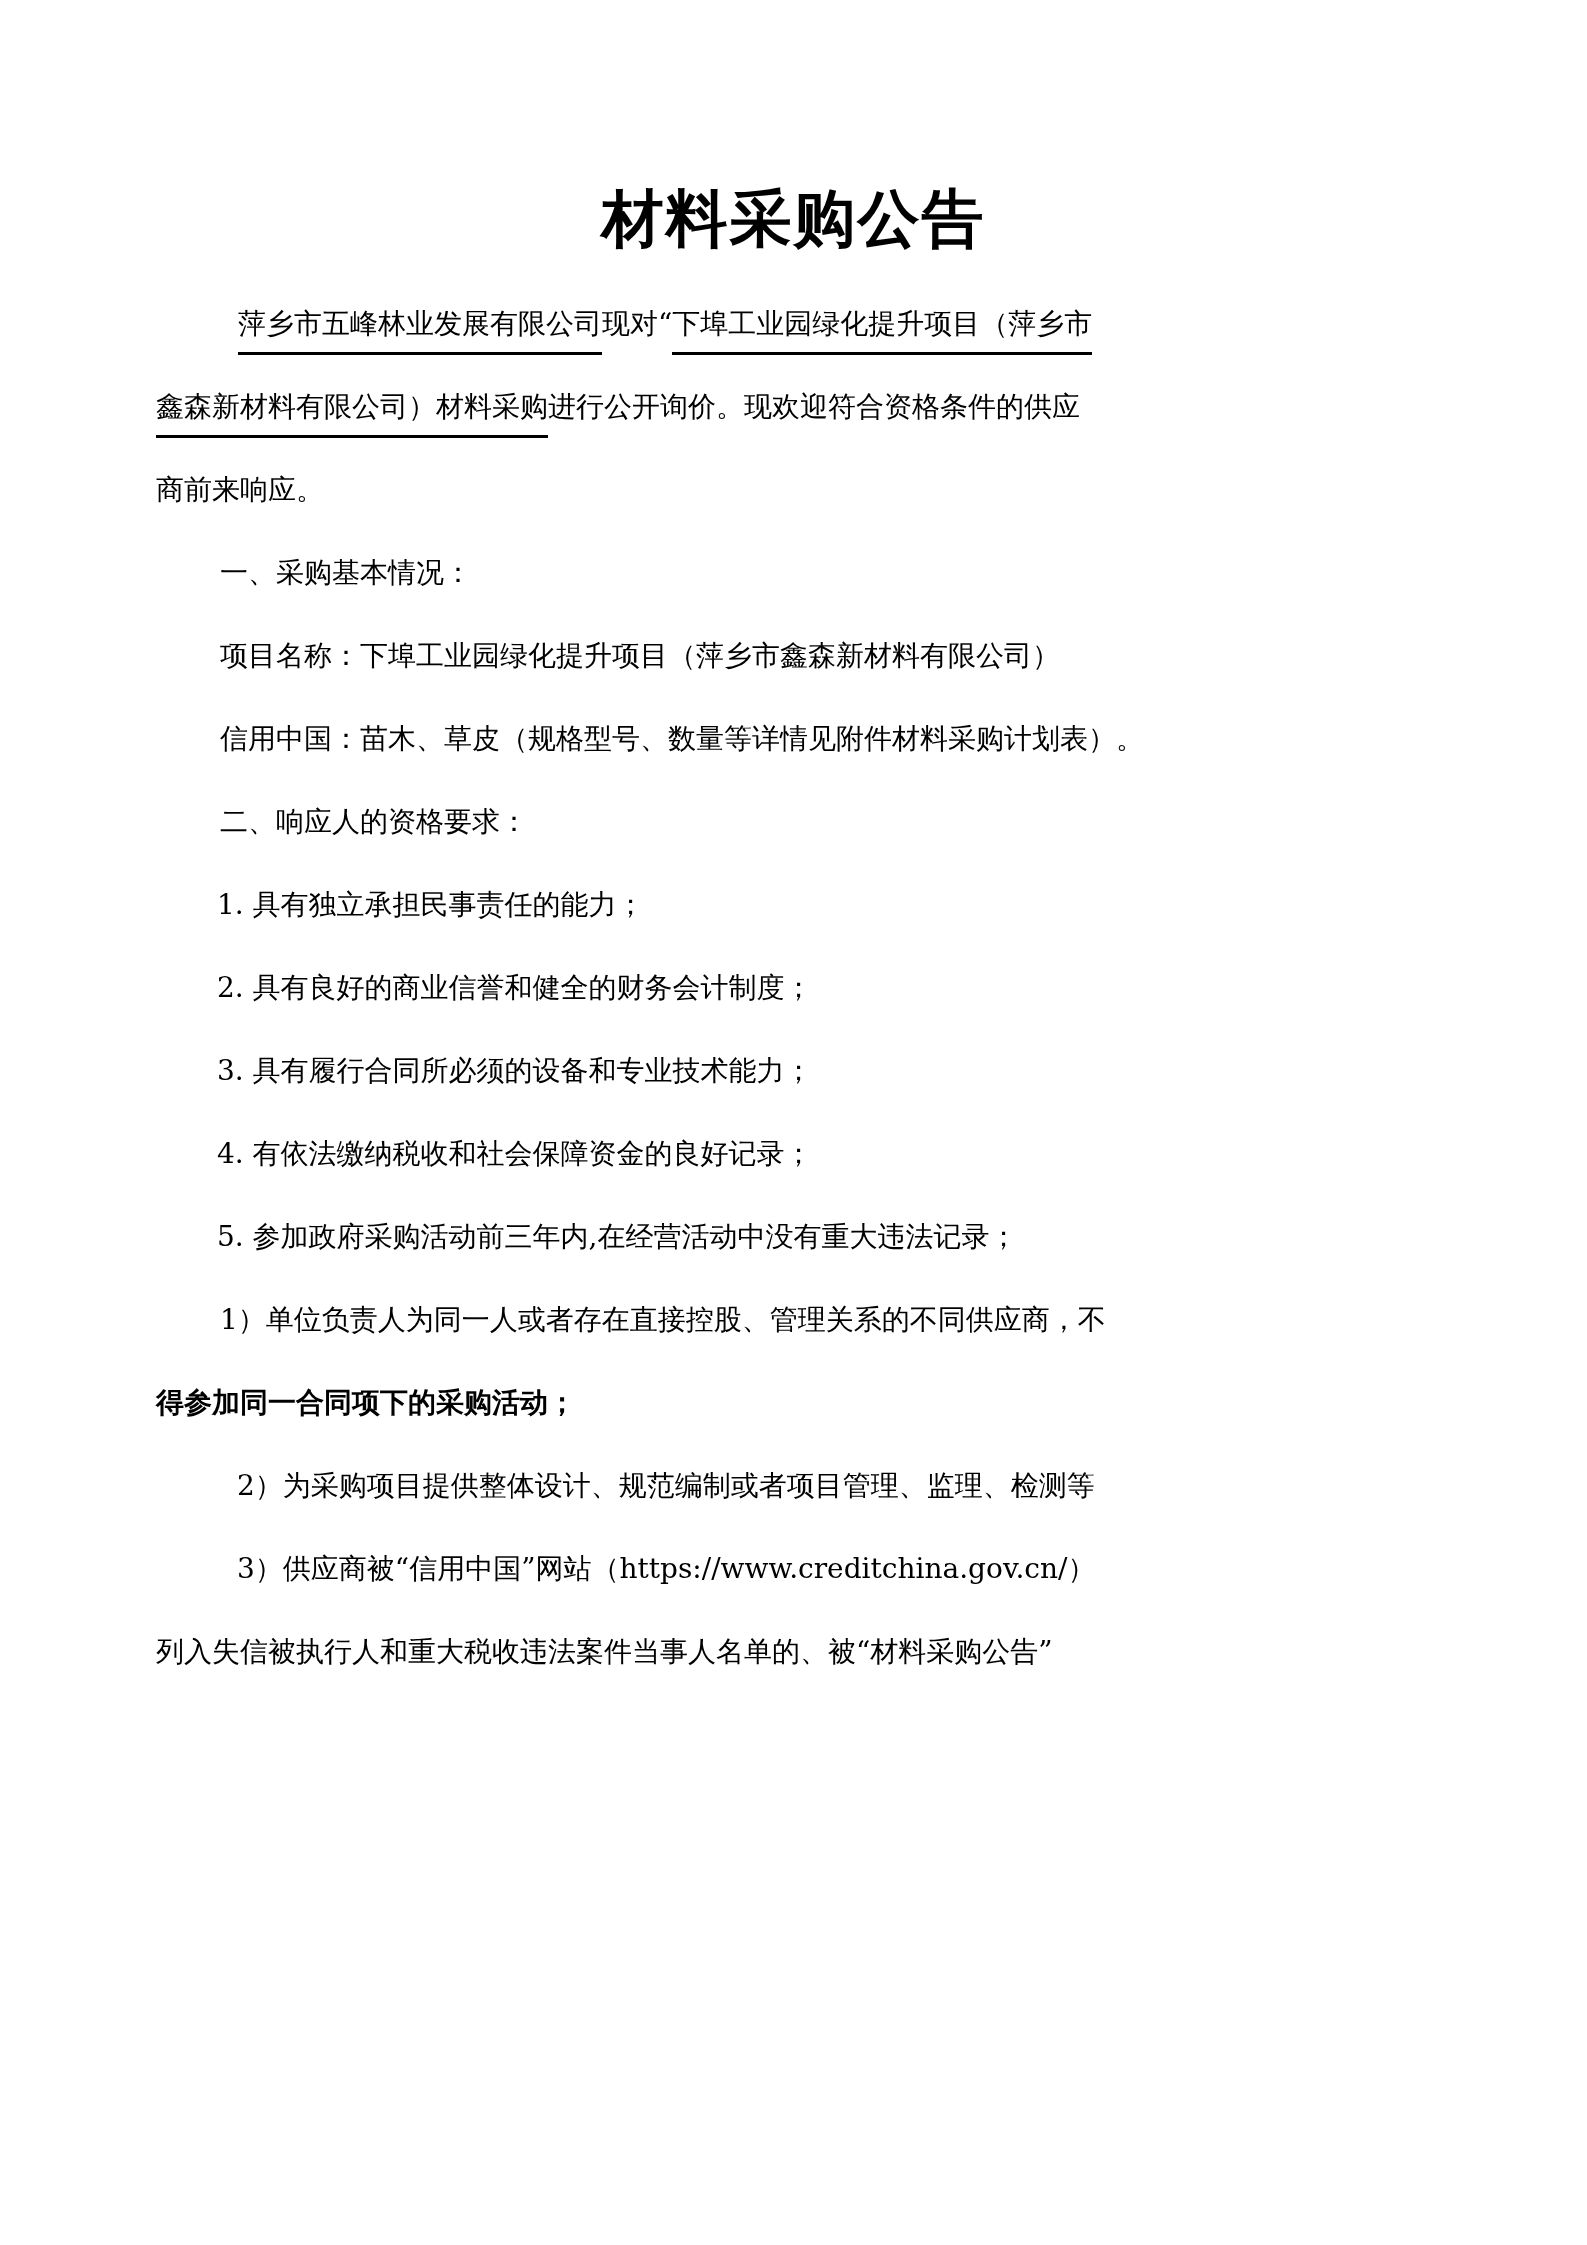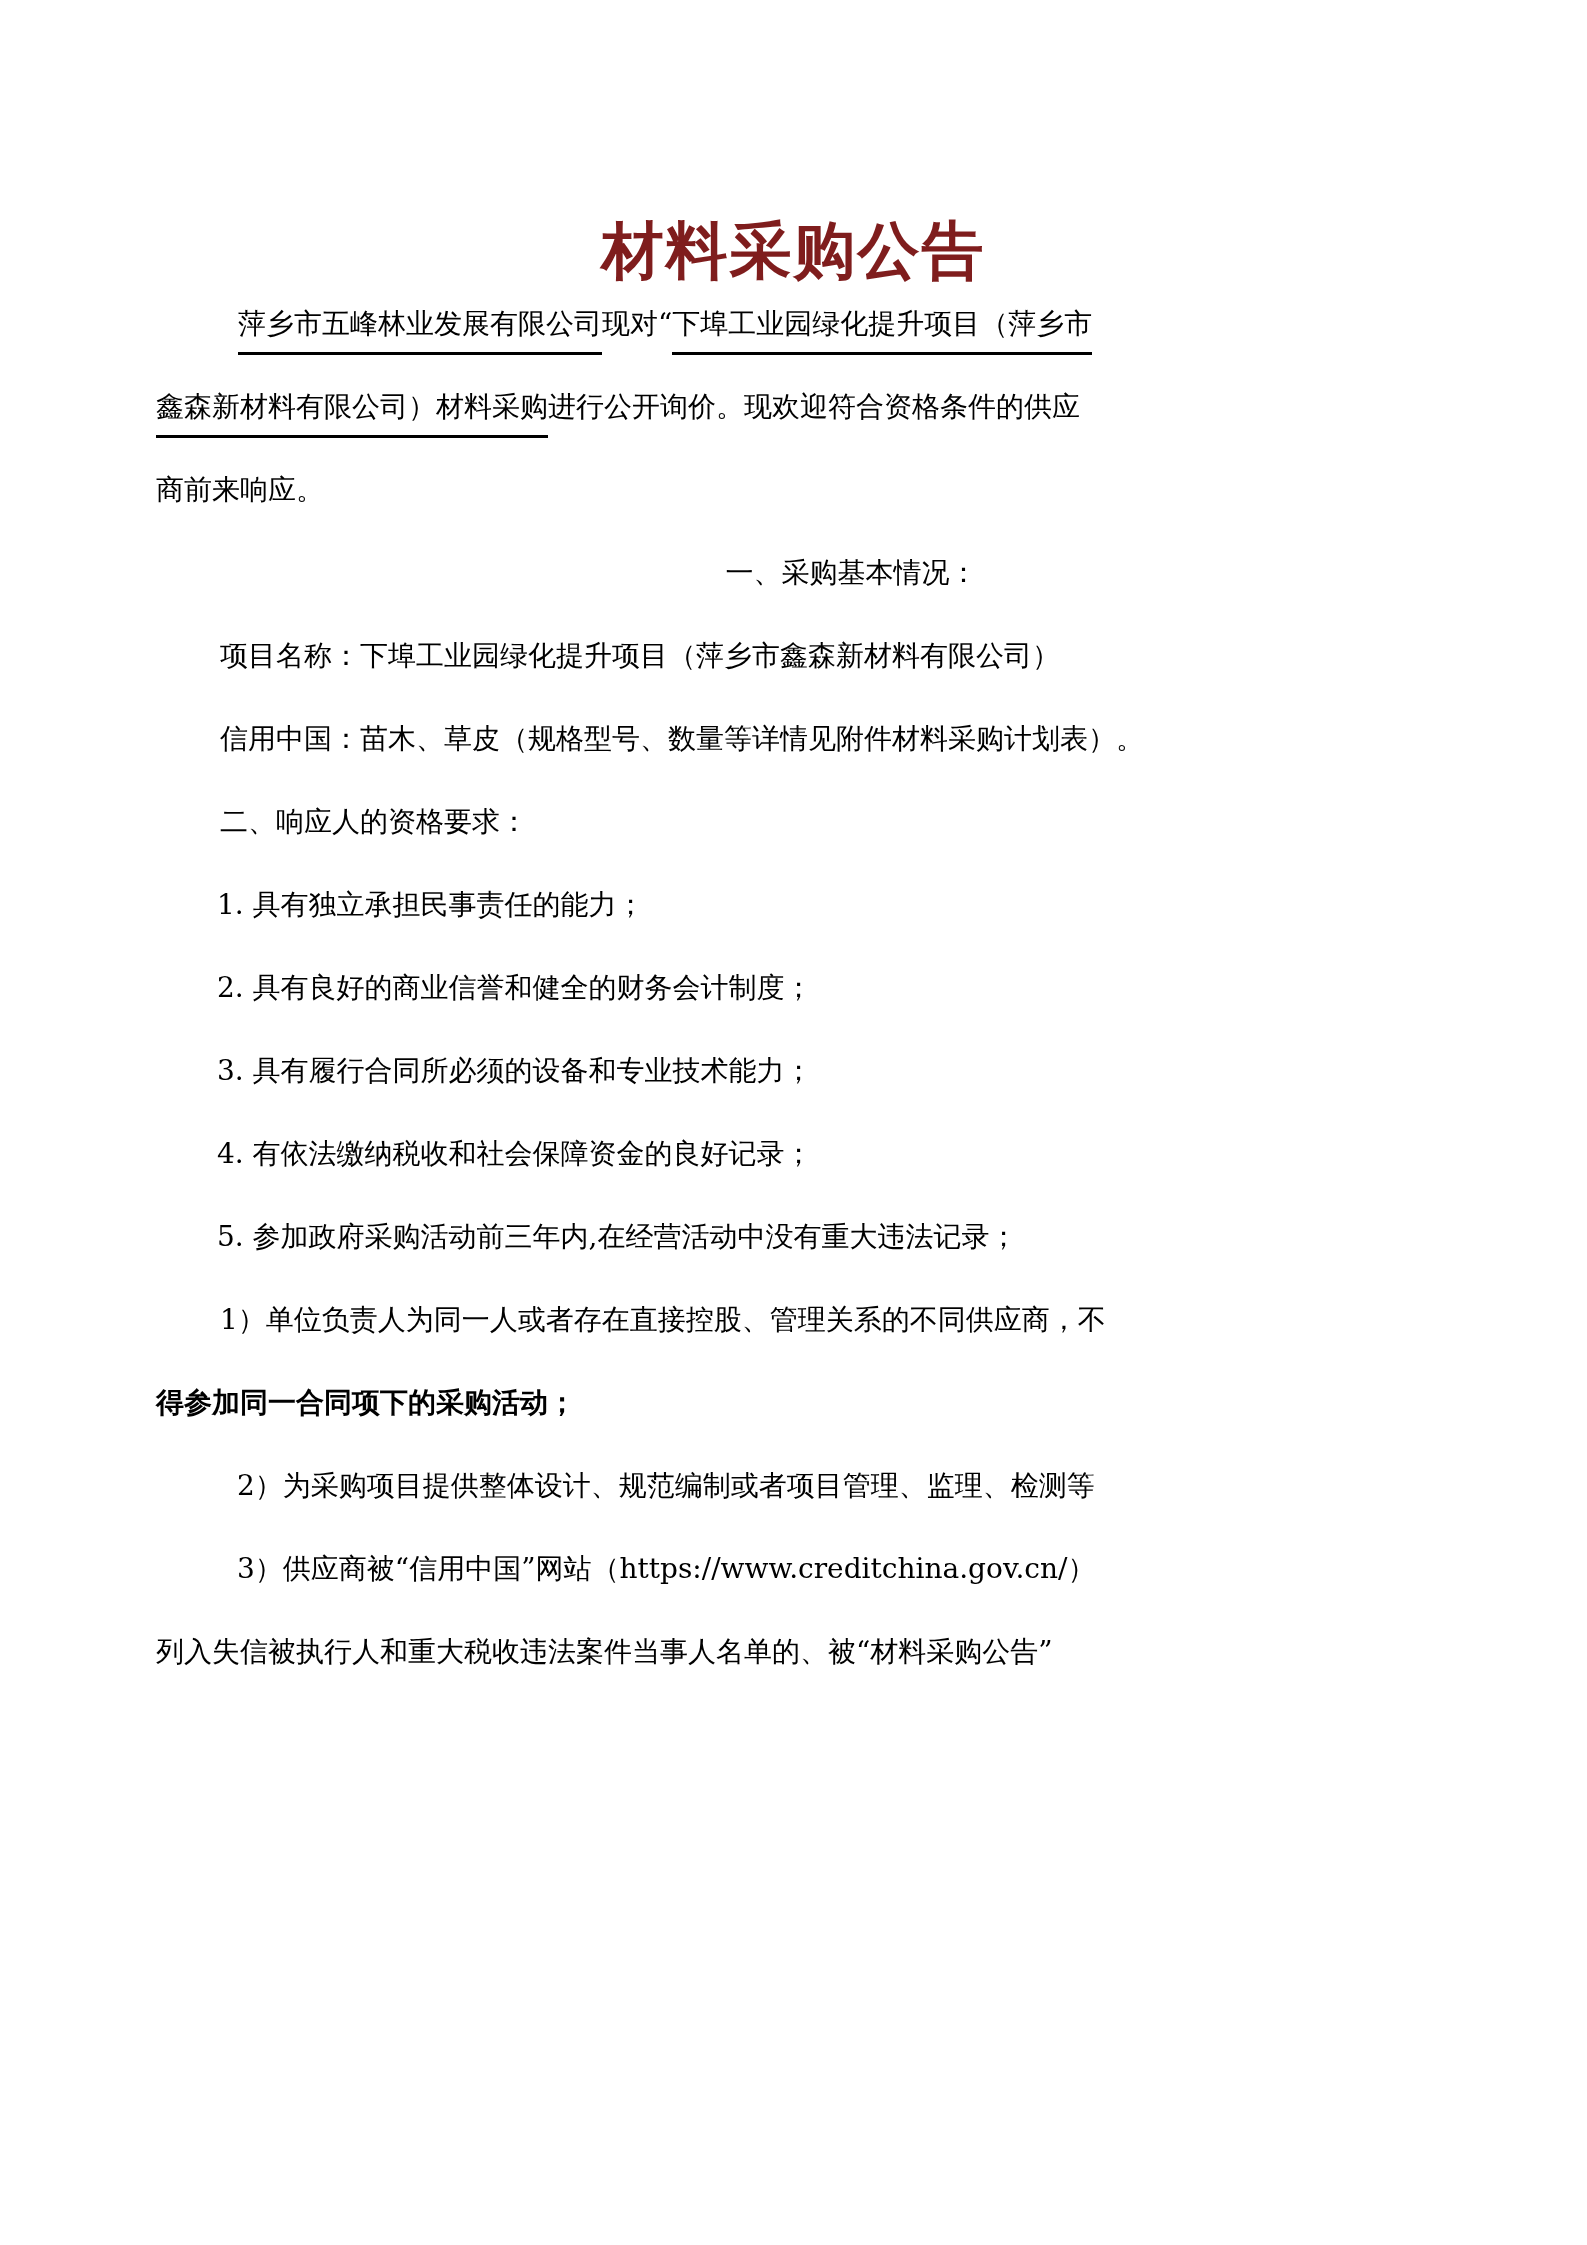--- a/index.html
+++ b/index.html
@@ -11,31 +11,31 @@
     position: relative;
     width: 1587px;
     height: 2245px;
     background: #ffffff;
     color: #000000;
     overflow: hidden;
     font-family: "DejaVu Serif", serif;
   }
   .doc-title {
     position: absolute;
-    top: 216px;
+    top: 184px;
     left: 0;
     width: 100%;
     margin: 0;
     text-align: center;
     font-family: "DejaVu Sans", sans-serif;
     font-weight: 700;
     font-size: 62px;
     line-height: 70px;
     letter-spacing: 2px;
-    color: #7f1d1d;
+    color: #000000;
   }
   .doc-body {
     position: absolute;
     top: 300px;
     left: 156px;
     width: 1327px; 
   }
   .line {
     height: 83px;
     font-size: 28px;
@@ -54,21 +54,21 @@
 </style>
 </head>
 <body>
 
 <div class="page">
   <h1 class="doc-title">材料采购公告</h1>
   <div class="doc-body" id="doc-body">
       <div class="line" style="padding-left: 82px;"><span class="seg u">萍乡市五峰林业发展有限公司</span><span class="seg">现对“</span><span class="seg u">下埠工业园绿化提升项目（萍乡市</span></div>
       <div class="line" style="padding-left: 0px;"><span class="seg u">鑫森新材料有限公司）材料采购</span><span class="seg">进行公开询价。现欢迎符合资格条件的供应</span></div>
       <div class="line" style="padding-left: 0px;"><span class="seg">商前来响应。</span></div>
-      <div class="line" style="padding-left: 64px; text-align: center;"><span class="seg">一、采购基本情况：</span></div>
+      <div class="line" style="padding-left: 64px;"><span class="seg">一、采购基本情况：</span></div>
       <div class="line" style="padding-left: 64px;"><span class="seg">项目名称：下埠工业园绿化提升项目（萍乡市鑫森新材料有限公司）</span></div>
       <div class="line" style="padding-left: 64px;"><span class="seg">信用中国：苗木、草皮（规格型号、数量等详情见附件材料采购计划表）。</span></div>
       <div class="line" style="padding-left: 64px;"><span class="seg">二、响应人的资格要求：</span></div>
       <div class="line" style="padding-left: 61px;"><span class="seg">1. 具有独立承担民事责任的能力；</span></div>
       <div class="line" style="padding-left: 61px;"><span class="seg">2. 具有良好的商业信誉和健全的财务会计制度；</span></div>
       <div class="line" style="padding-left: 61px;"><span class="seg">3. 具有履行合同所必须的设备和专业技术能力；</span></div>
       <div class="line" style="padding-left: 61px;"><span class="seg">4. 有依法缴纳税收和社会保障资金的良好记录；</span></div>
       <div class="line" style="padding-left: 61px;"><span class="seg">5. 参加政府采购活动前三年内,在经营活动中没有重大违法记录；</span></div>
       <div class="line" style="padding-left: 64px;"><span class="seg">1）单位负责人为同一人或者存在直接控股、管理关系的不同供应商，不</span></div>
       <div class="line" style="padding-left: 0px; font-weight: bold;"><span class="seg">得参加同一合同项下的采购活动；</span></div>

